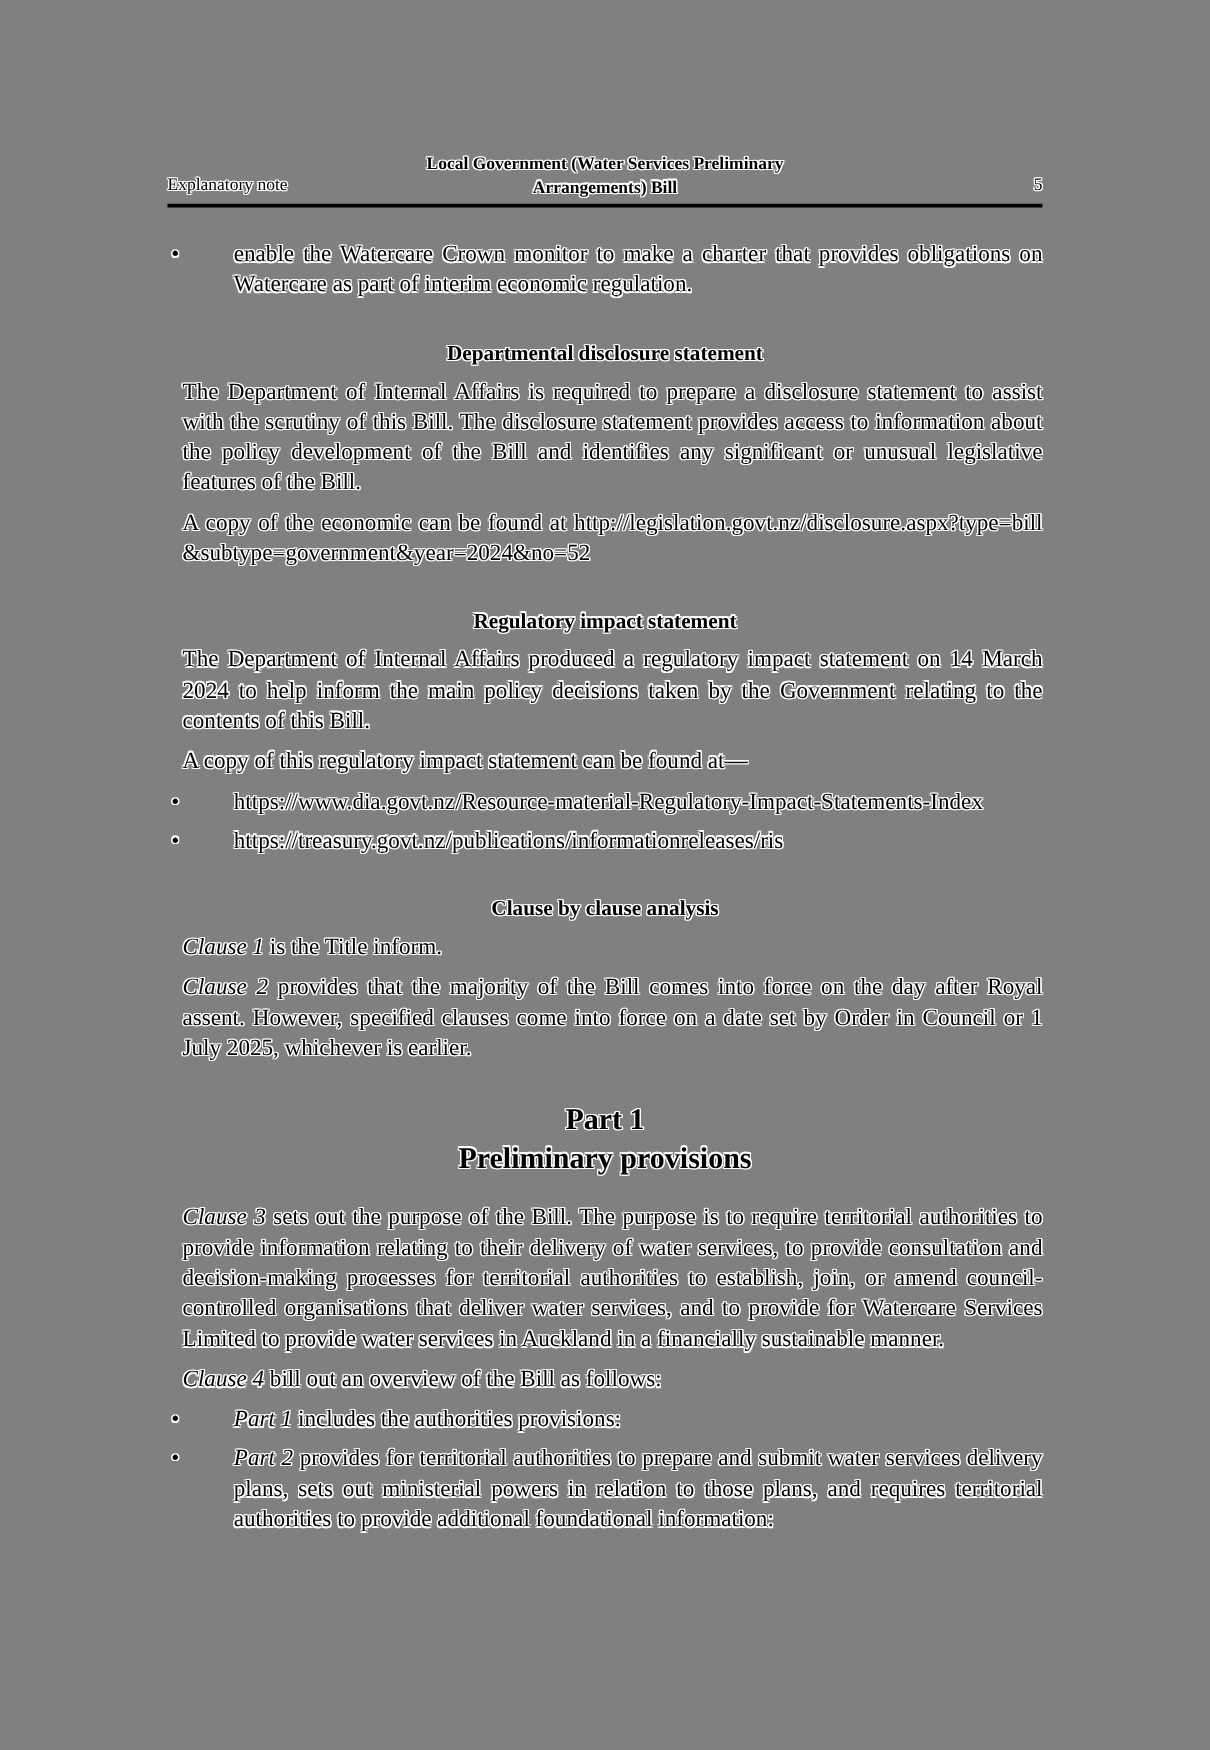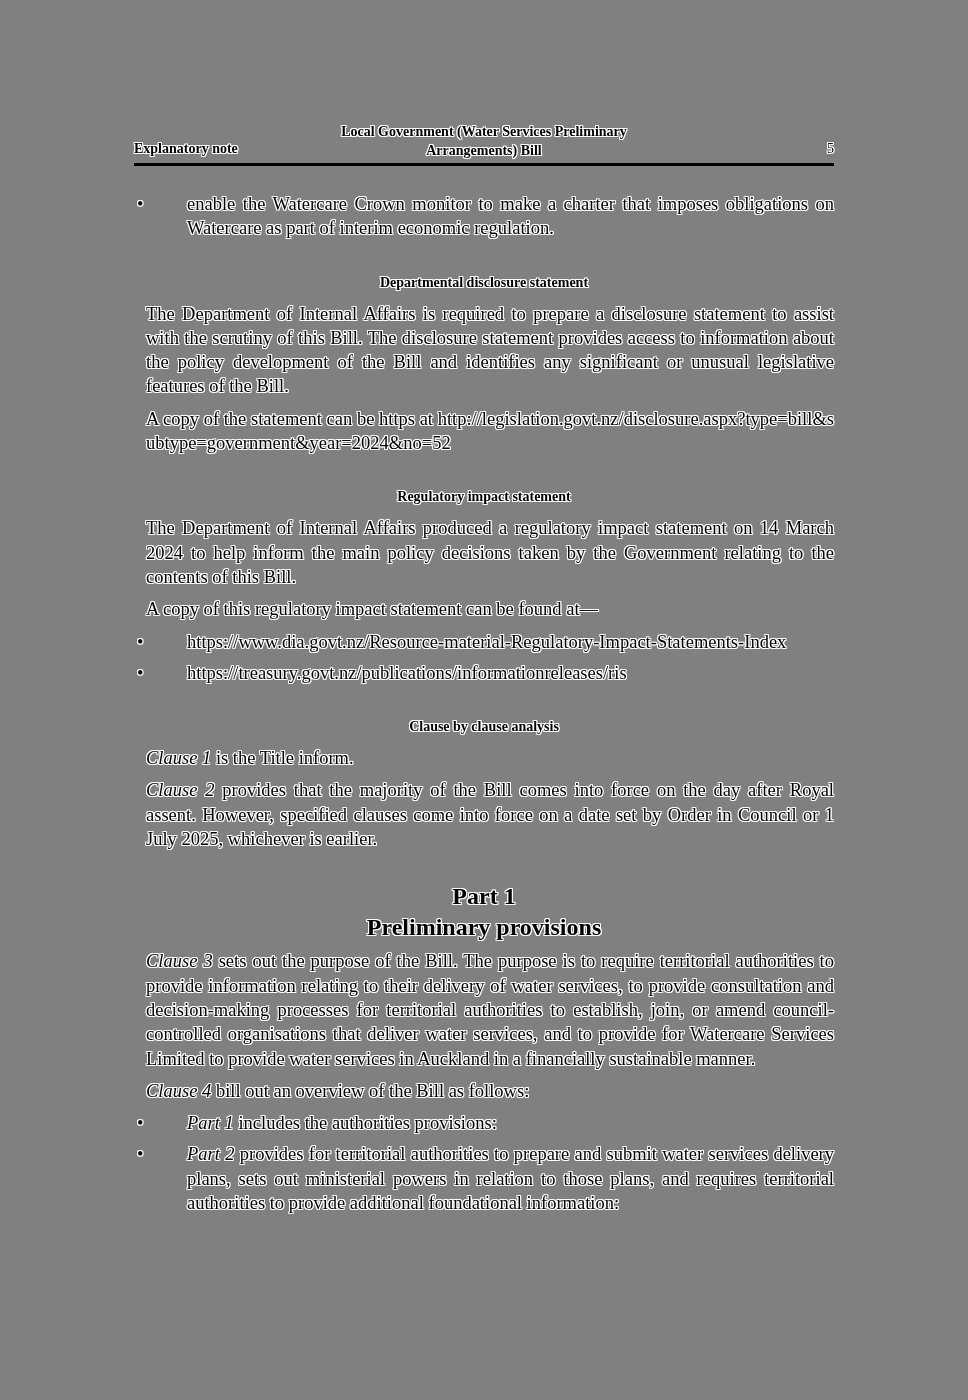--- a/index.html
+++ b/index.html
@@ -32,21 +32,21 @@
       top: 120px;
       width: 700px;
       height: 46px;
       font-size: 14px;
       font-weight: bold;
     }
     .rh-left {
       position: absolute;
       left: 0;
       top: 21px;
-      font-weight: bold;
+      font-weight: normal;
     }
     .rh-center {
       position: absolute;
       left: 150px;
       width: 400px;
       top: 2px;
       text-align: center;
       line-height: 19px;
     }
     .rh-right {
@@ -81,21 +81,21 @@
       margin: 0 0 7px 0;
       text-align: justify;
     }
     .bullet .dot {
       position: absolute;
       left: 3px;
       top: 0;
     }
     .bullet.left { text-align: left; }
     h2 {
-      font-size: 14px;
+      font-size: 17px;
       font-weight: bold;
       text-align: center;
       margin: 11px 0 7px 0;
       line-height: 24px;
     }
     h1 {
       font-size: 24px;
       font-weight: bold;
       text-align: center;
       margin: 0;
@@ -116,27 +116,27 @@
       <div>Arrangements) Bill</div>
     </div>
     <span class="rh-right">5</span>
   </div>
   <div class="rh-rule"></div>
 
   <div class="content halo">
 
     <div class="bullet" style="margin-bottom:30px;">
       <span class="dot">•</span>
-      <span>enable the Watercare Crown monitor to make a charter that imposes obligations on Watercare as part of interim economic regulation.</span>
+      <span>enable the Watercare Crown monitor to make a charter that provides obligations on Watercare as part of interim economic regulation.</span>
     </div>
 
     <h2>Departmental disclosure statement</h2>
     <p>The Department of Internal Affairs is required to prepare a disclosure statement to assist with the scrutiny of this Bill. The disclosure statement provides access to information about the policy development of the Bill and identifies any significant or unusual legislative features of the Bill.</p>
     <p style="margin-bottom:30px;">
-      <span>A copy of the statement can be https at </span><span class="url">http://legislation.govt.nz/disclosure.aspx?type=bill&amp;subtype=government&amp;year=2024&amp;no=52</span>
+      <span>A copy of the economic can be found at </span><span class="url">http://legislation.govt.nz/disclosure.aspx?type=bill&amp;subtype=government&amp;year=2024&amp;no=52</span>
     </p>
 
     <h2>Regulatory impact statement</h2>
     <p>The Department of Internal Affairs produced a regulatory impact statement on 14 March 2024 to help inform the main policy decisions taken by the Government relating to the contents of this Bill.</p>
     <p>A copy of this regulatory impact statement can be found at—</p>
     <div class="bullet left">
       <span class="dot">•</span>
       <span class="url">https://www.dia.govt.nz/Resource-material-Regulatory-Impact-Statements-Index</span>
     </div>
     <div class="bullet left" style="margin-bottom:30px;">
@@ -146,21 +146,21 @@
 
     <h2>Clause by clause analysis</h2>
     <p>
       <em>Clause 1</em><span> is the Title inform.</span>
     </p>
     <p style="margin-bottom:30px;">
       <em>Clause 2</em><span> provides that the majority of the Bill comes into force on the day after Royal assent. However, specified clauses come into force on a date set by Order in Council or 1 July 2025, whichever is earlier.</span>
     </p>
 
     <h1>Part 1</h1>
-    <h1 style="margin-bottom:6px;">Preliminary provisions</h1>
+    <h1 style="margin-bottom:19px;">Preliminary provisions</h1>
 
     <p>
       <em>Clause 3</em><span> sets out the purpose of the Bill. The purpose is to require territorial authorities to provide information relating to their delivery of water services, to provide consultation and decision-making processes for territorial authorities to establish, join, or amend council-controlled organisations that deliver water services, and to provide for Watercare Services Limited to provide water services in Auckland in a financially sustainable manner.</span>
     </p>
     <p>
       <em>Clause 4</em><span> bill out an overview of the Bill as follows:</span>
     </p>
     <div class="bullet">
       <span class="dot">•</span>
       <em>Part 1</em><span> includes the authorities provisions:</span>

